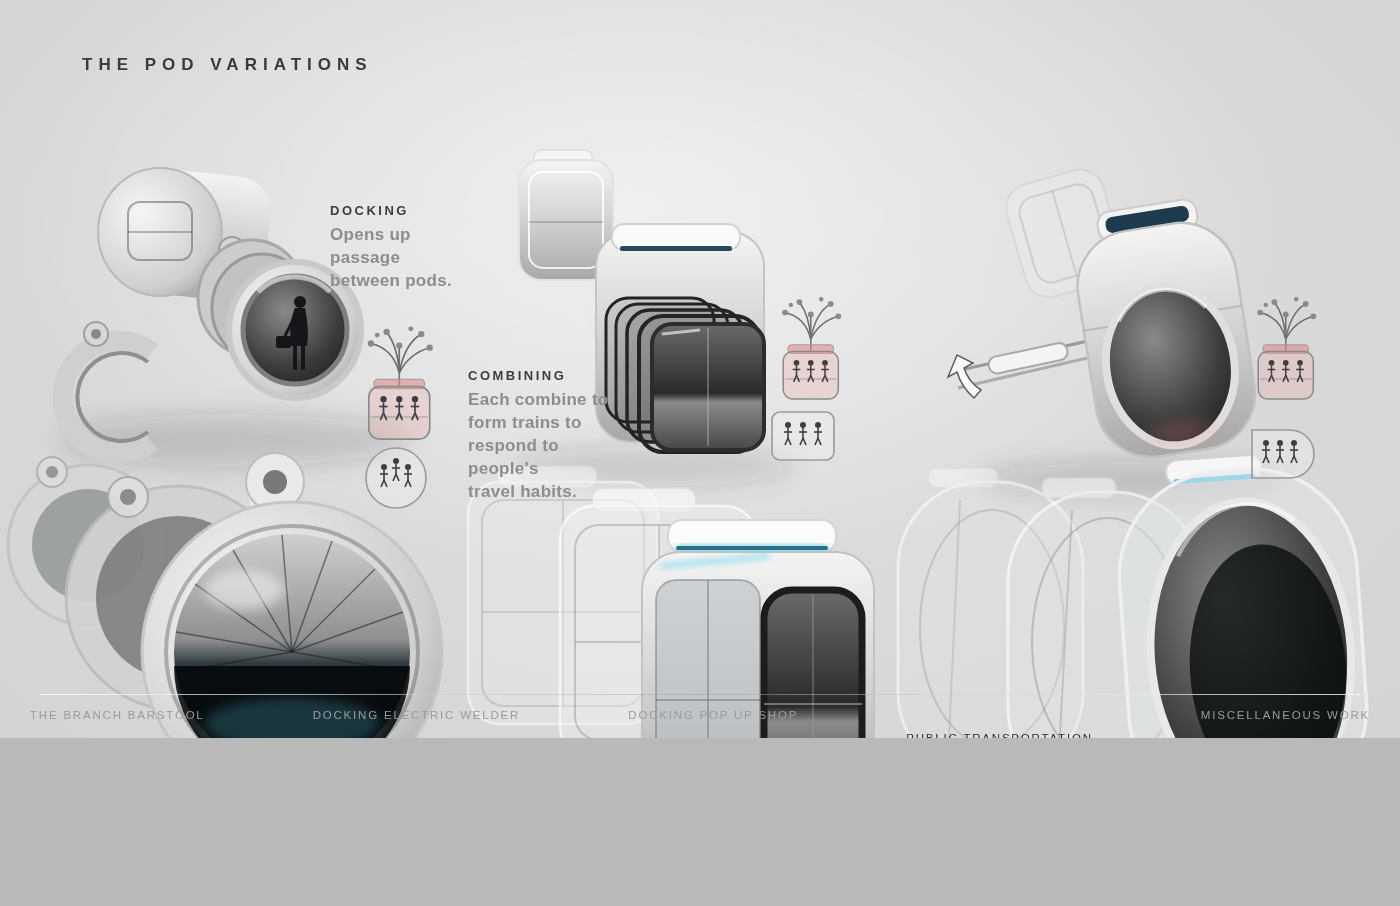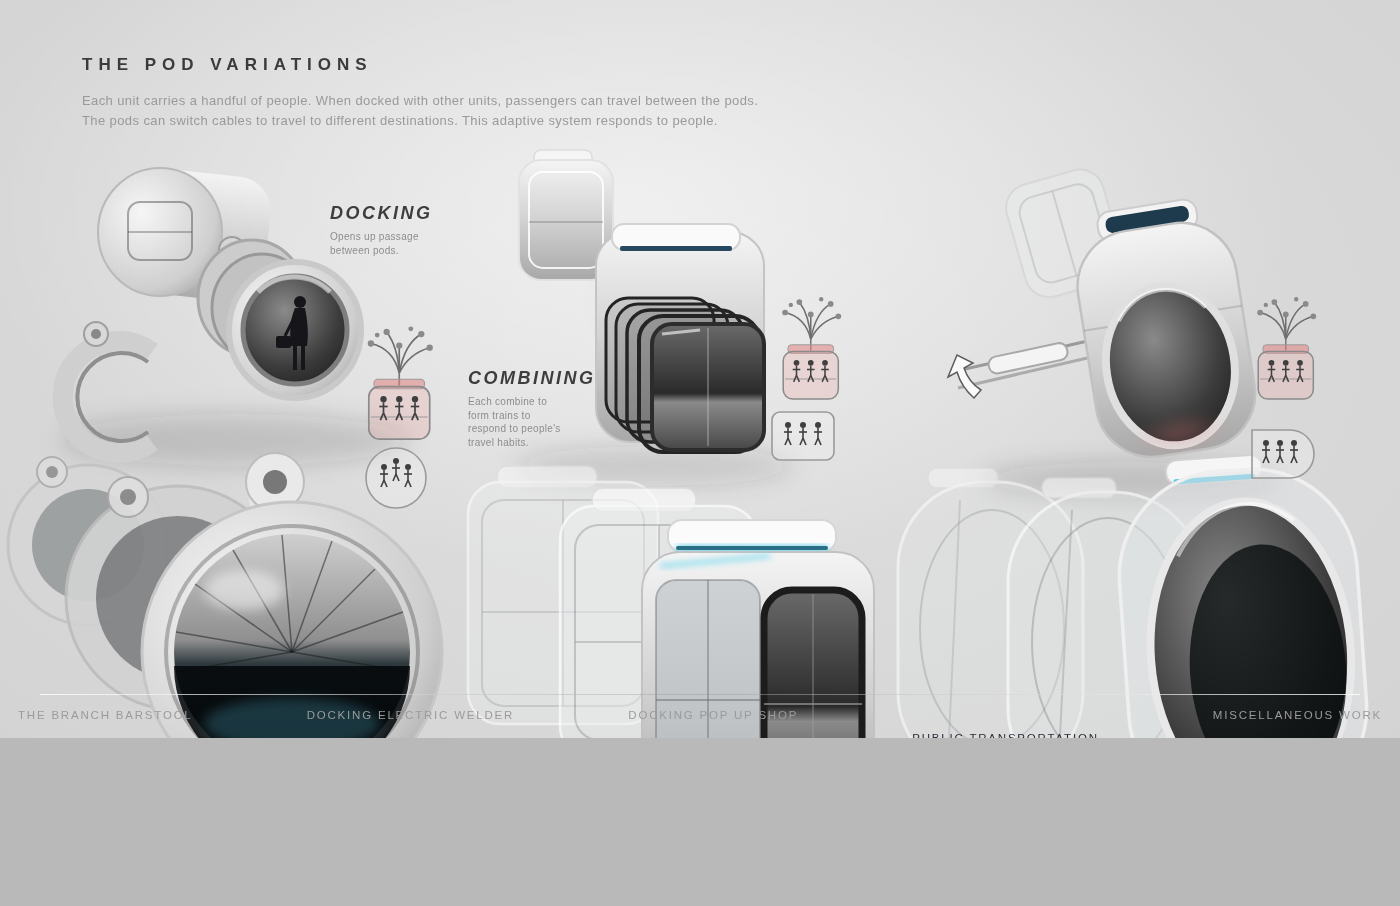--- a/index.html
+++ b/index.html
@@ -9,24 +9,24 @@
     position:relative; width:1400px; height:738px; overflow:hidden;
     background:
       radial-gradient(ellipse 950px 520px at 45% 28%, rgba(255,255,255,0.55), rgba(255,255,255,0) 70%),
       radial-gradient(ellipse 1700px 1050px at 50% 45%, #e0e0e0 0%, #d4d4d4 55%, #b6b6b6 100%);
   }
   .art{ position:absolute; left:0; top:0; }
   .header{ position:absolute; left:82px; top:55px; z-index:3; }
   .title{ font-size:17px; font-weight:bold; letter-spacing:6px; color:#3b3b3b; }
   .subtitle{ margin-top:16px; font-size:13px; line-height:1.5; color:#9a9a9a; letter-spacing:0.4px; white-space:pre-line; }
   .annotation{ position:absolute; z-index:3; }
-  .annotation h3{ font-size:18px; font-weight:bold; letter-spacing:2.5px; color:#3d3d3d; margin-bottom:6px;font-style:italic; }
-  .annotation p{ font-size:10px; line-height:1.35; color:#8d8d8d; letter-spacing:0.3px; white-space:pre-line; }
+  .annotation h3{ font-size:13px; font-weight:bold; letter-spacing:2.5px; color:#3d3d3d; margin-bottom:6px; }
+  .annotation p{ font-size:17px; line-height:1.35; color:#8d8d8d; letter-spacing:0.3px; white-space:pre-line;font-weight:bold; }
   .footer{
-    position:absolute; left:0; right:0; bottom:0; height:46px; padding:0 18px;
+    position:absolute; left:0; right:0; bottom:0; height:46px; padding:0 30px;
     display:flex; align-items:center; justify-content:space-between; z-index:3;
   }
   .footer::before{
     content:""; position:absolute; left:40px; right:40px; top:2px; height:1px;
     background:linear-gradient(90deg, rgba(255,255,255,0.8), rgba(150,150,150,0.45), rgba(255,255,255,0.8));
   }
   .nav-item{ font-size:11.5px; letter-spacing:1.8px; color:#9b9b9b; cursor:pointer; }
   .nav-item.active{ color:#2c2c38; font-weight:normal;margin-top:45px; }
 </style>
 </head>
@@ -311,22 +311,20 @@
     <g>
       <path d="M 1252,430 h 38 a 24 24 0 0 1 0 48 h -38 z" fill="rgba(240,240,240,0.4)" stroke="#9a9a9a" stroke-width="1.6"></path>
       <use href="#fig" x="1266" y="452"></use>
         <use href="#fig" x="1280" y="452"></use>
         <use href="#fig" x="1294" y="452"></use>
     </g>
   </svg>
 
   <header class="header">
     <h1 class="title">THE POD VARIATIONS</h1>
-    <p class="subtitle">Each unit carries a handful of people. When docked with other units, passengers can travel between the pods.
-The pods can switch cables to travel to different destinations. This adaptive system responds to people.</p>
   </header>
 
   <div class="annotation" style="left:330px; top:203px; width:140px;">
     <h3>DOCKING</h3>
     <p>Opens up passage
 between pods.</p>
   </div>
 
   <div class="annotation" style="left:420px; top:368px; width:150px;margin-left:48px;">
     <h3>COMBINING</h3>

